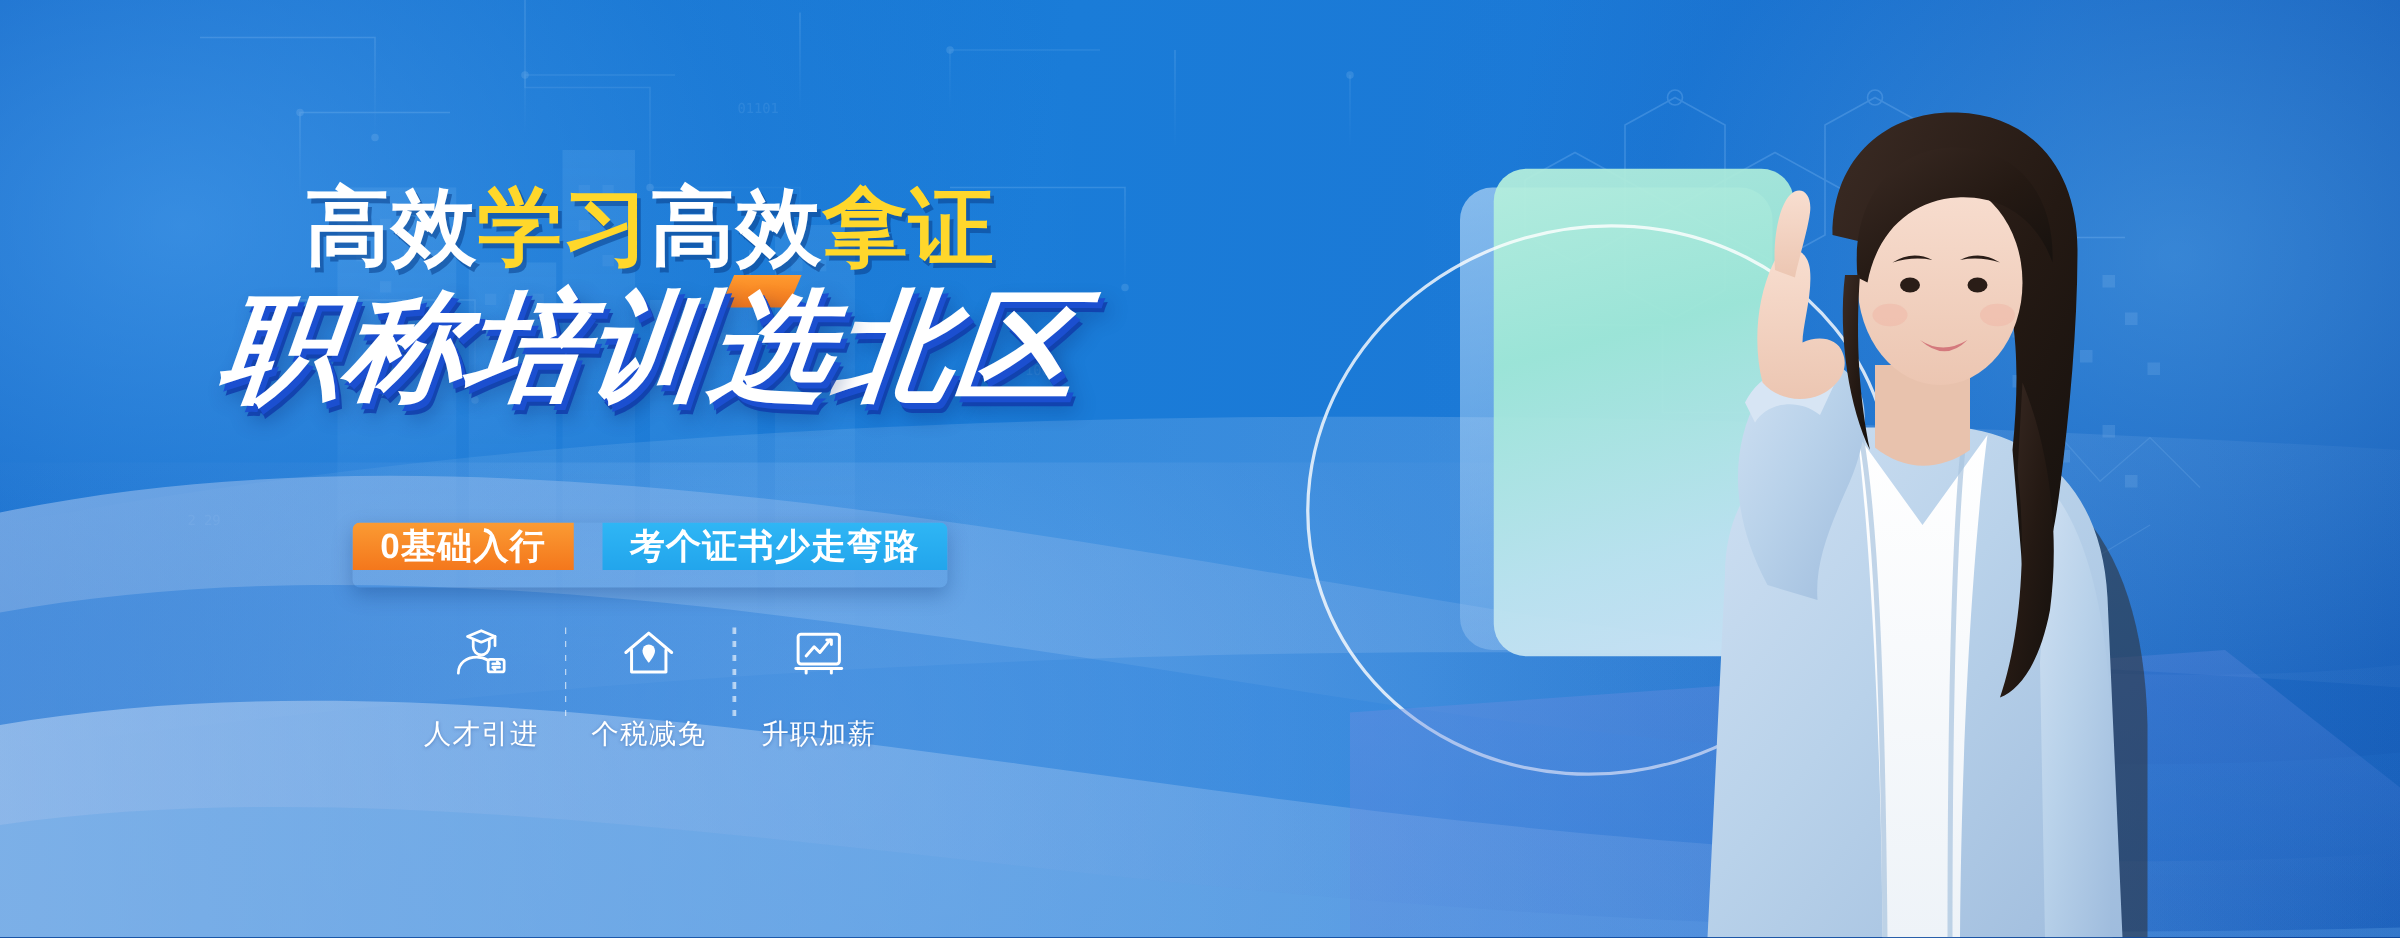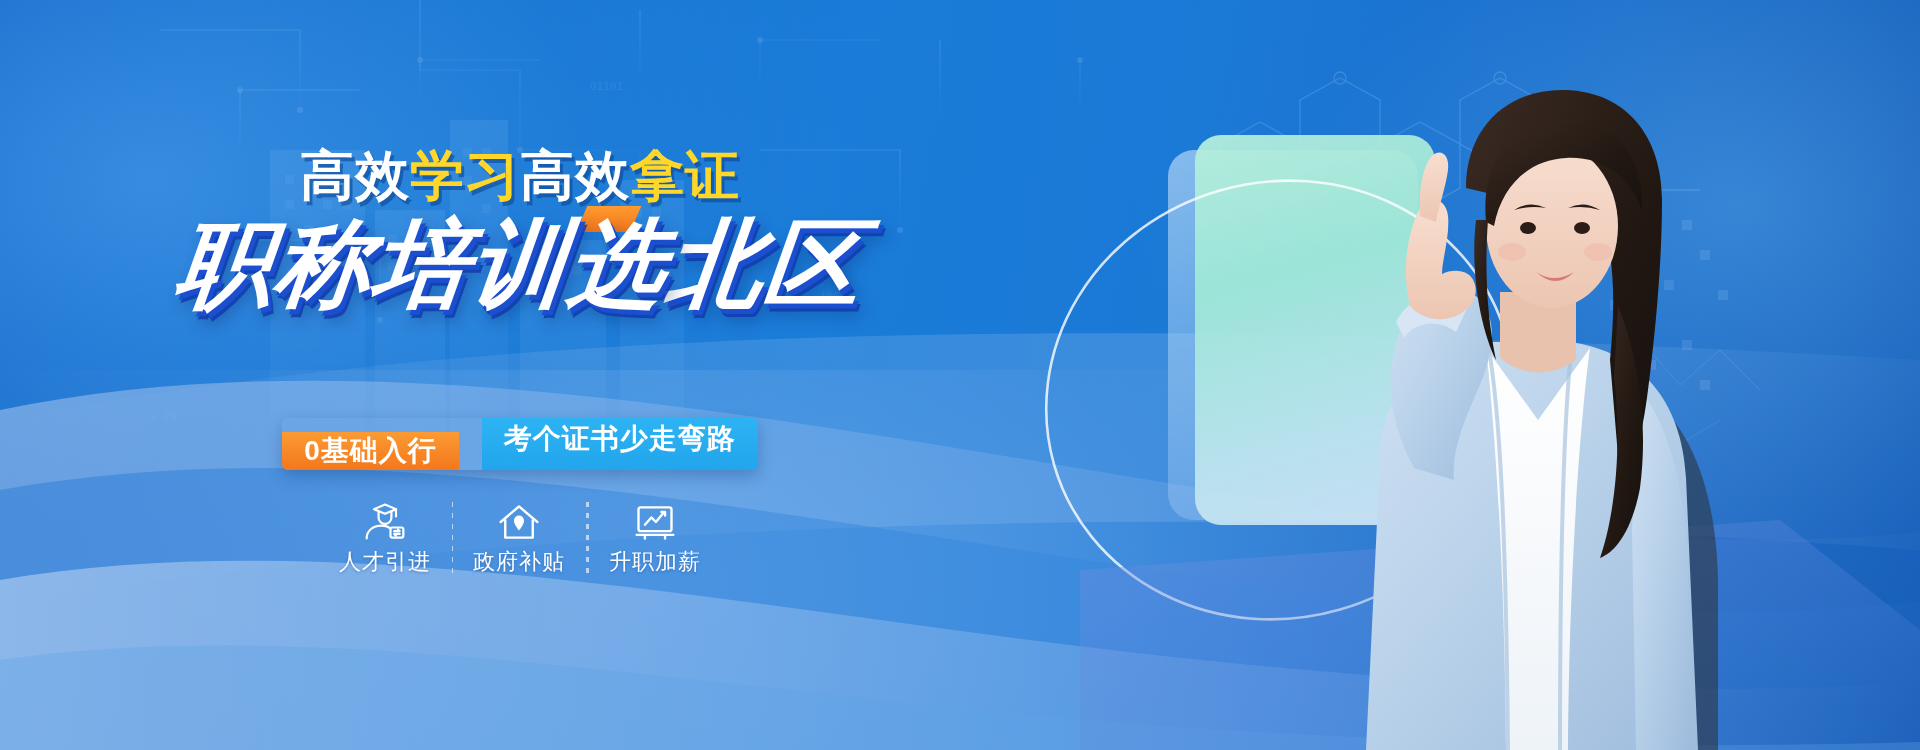--- a/index.html
+++ b/index.html
@@ -40,21 +40,21 @@
 
   
   .band{position:absolute;left:0;top:300px;width:1920px;height:330px;}
 
   
   .content{position:absolute;left:0;top:0;width:1040px;height:750px;}
 
   .headline-wrap{position:absolute;left:0;top:148px;width:1040px;text-align:center;}
 
   .subhead{
-    font-size:54px;font-weight:700;line-height:1;letter-spacing:1px;
+    font-size:68px;font-weight:700;line-height:1;letter-spacing:1px;
     color:#ffffff;white-space:nowrap;
     text-shadow:3px 4px 0 rgba(9,63,140,.55);
     font-family:"Liberation Sans","DejaVu Sans",sans-serif;
   }
   .subhead .hl{color:#ffd72b;}
 
   .mainhead{
     margin-top:10px;
     font-size:96px;font-weight:900;line-height:1.08;letter-spacing:2px;
     color:#ffffff;white-space:nowrap;font-style:italic;
@@ -72,41 +72,41 @@
     transform:skewX(-18deg);
     z-index:-1;
   }
 
   
   .badge-row{
     position:absolute;left:0;top:418px;width:1040px;
     display:flex;justify-content:center;
   }
   .badge{
-    display:flex;align-items:flex-end;height:52px;border-radius:6px;overflow:hidden;
+    display:flex;align-items:flex-start;height:52px;border-radius:6px;overflow:hidden;
     box-shadow:0 6px 16px rgba(5,40,105,.28);
   }
   .badge-left{
     background:linear-gradient(180deg,#fb9b33 0%,#f4771c 100%);
     color:#fff;font-size:28px;font-weight:700;letter-spacing:1px;
     display:flex;align-items:center;padding:0 22px;white-space:nowrap;
   }
   .badge-right{
     background:linear-gradient(180deg,#2fb6f5 0%,#22a5ec 100%);
     color:#fff;font-size:28px;font-weight:700;letter-spacing:1px;
-    display:flex;align-items:center;padding:12px 22px;white-space:nowrap;margin-left:23px;
+    display:flex;align-items:center;padding:0 22px;white-space:nowrap;margin-left:23px;
   }
 
   
   .features{
     position:absolute;left:0;top:500px;width:1040px;
     display:flex;justify-content:center;align-items:flex-start;
   }
   .feature{
-    width:133px;display:flex;flex-direction:column;align-items:center;gap:3px;
+    width:133px;display:flex;flex-direction:column;align-items:center;gap:28px;
   }
   .feature .ico{width:44px;height:44px;display:block;}
   .feature .lbl{
     color:#ffffff;font-size:22px;font-weight:400;letter-spacing:1px;white-space:nowrap;
     text-shadow:0 1px 3px rgba(10,50,120,.35);
   }
   .divider{
     width:1px;height:72px;margin-top:2px;
     background:repeating-linear-gradient(180deg,rgba(255,255,255,.62) 0 5px,rgba(255,255,255,0) 5px 11px);
   }
@@ -409,21 +409,21 @@
       <div class="divider"></div>
 
       <div class="feature">
         <svg class="ico" viewBox="0 0 48 48">
           <g fill="none" stroke="#ffffff" stroke-width="2.6" stroke-linecap="round" stroke-linejoin="round">
             <path d="M4 24 L24 7 L44 24"></path>
             <path d="M9 22 V41 h30 V22"></path>
             <path d="M24 17 a5.5 5.5 0 0 1 5.5 5.5 C29.5 27 24 33 24 33 S18.5 27 18.5 22.5 A5.5 5.5 0 0 1 24 17 Z" fill="#ffffff" stroke="none"></path>
           </g>
         </svg>
-        <div class="lbl">政府补贴</div>
+        <div class="lbl">个税减免</div>
       </div>
 
       <div class="divider"></div>
 
 
       <div class="divider"></div>
 
 
       <div class="divider"></div>
 

